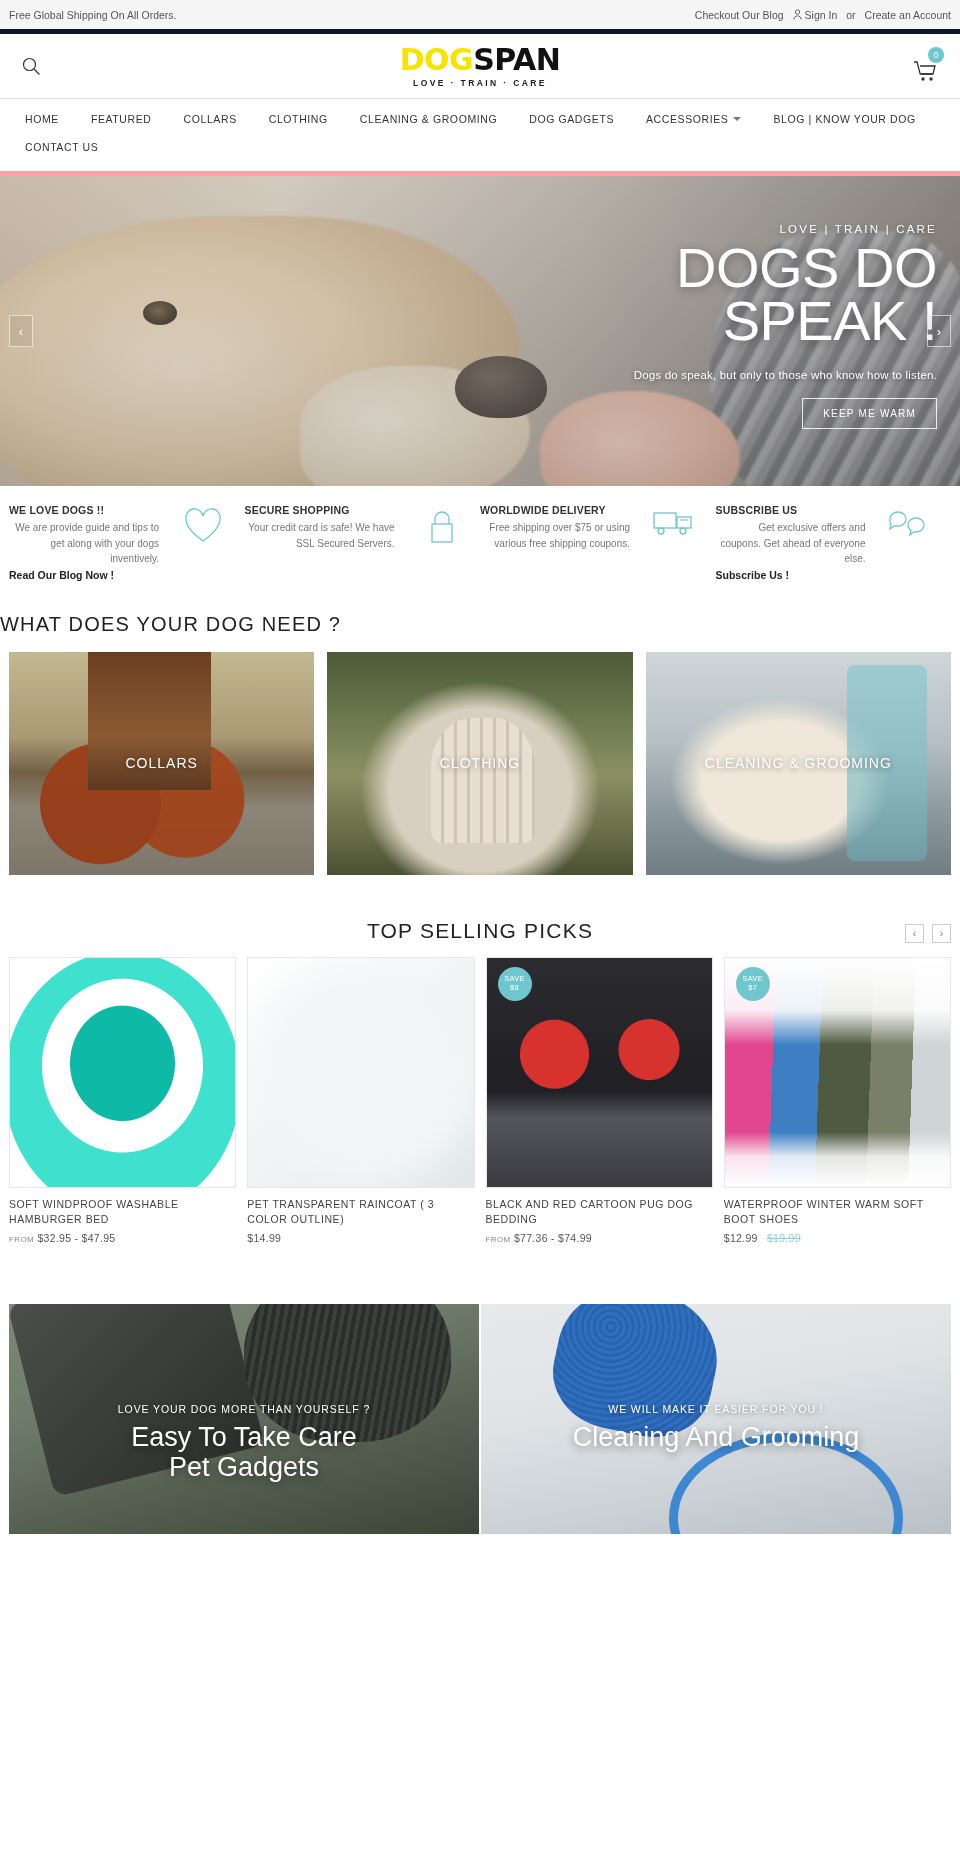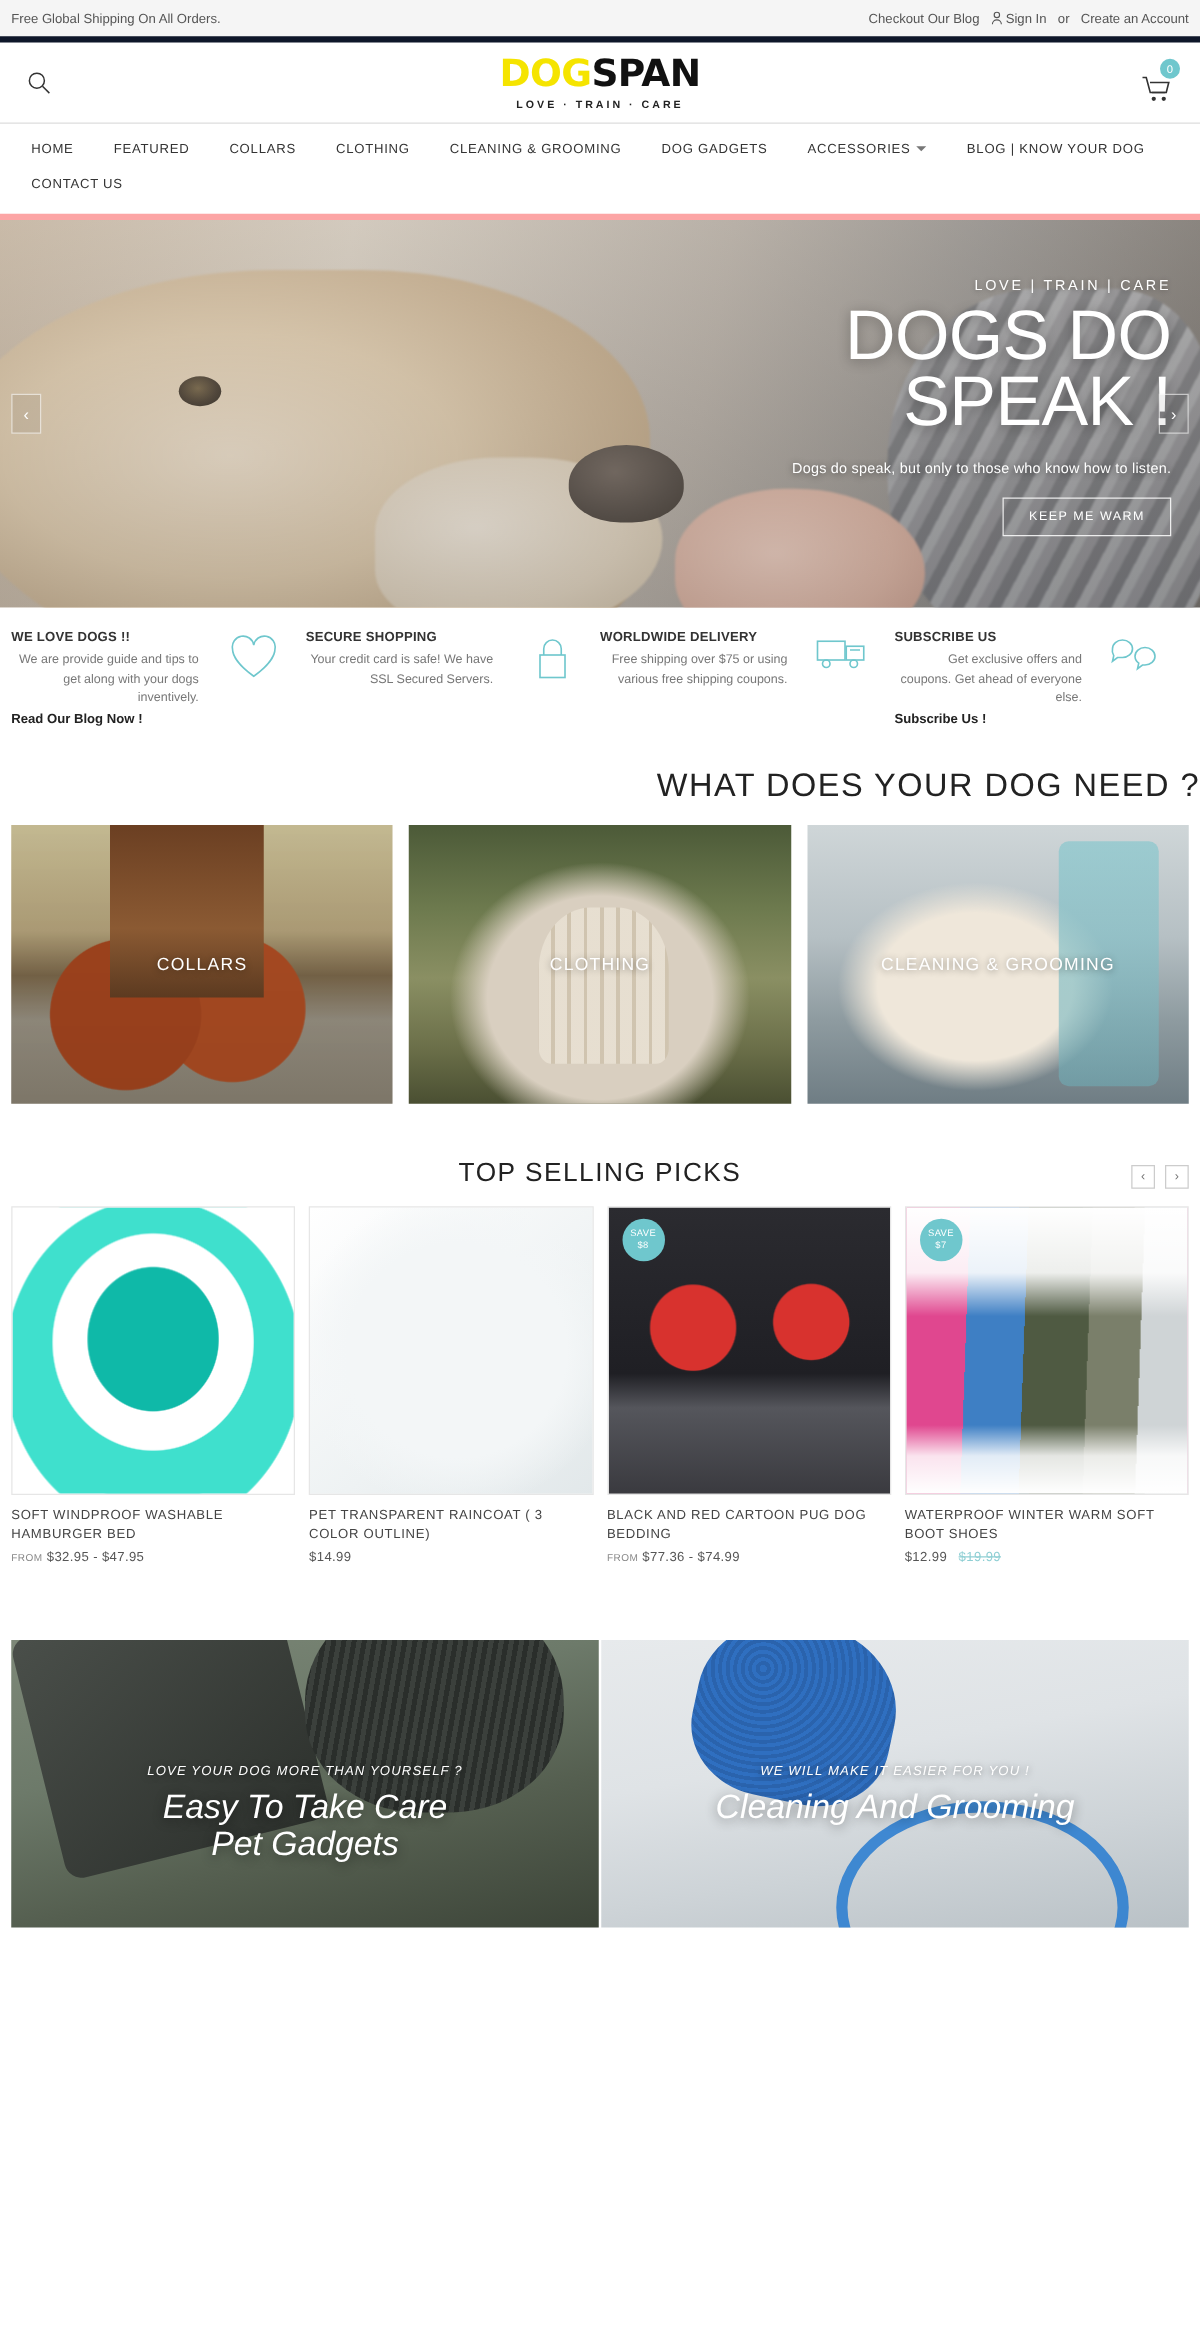--- a/index.html
+++ b/index.html
@@ -137,21 +137,21 @@
   .features { display: flex; padding: 18px 9px 14px 9px; gap: 0; }
   .feature { flex: 1; display: flex; justify-content: space-between; padding-right: 22px; }
   .feature-txt { max-width: 150px; }
   .feature-title { font-size: 10.5px; font-weight: 700; color: #333; margin-bottom: 4px; letter-spacing: .2px; }
   .feature-desc { font-size: 10px; color: #777; line-height: 1.55; text-align: right; }
   .feature-link { font-size: 10.5px; font-weight: 700; color: #222; margin-top: 2px; text-decoration: none; cursor: pointer; display:block; }
   .feature-ico { color: #6fc7cd; flex-shrink: 0; margin-top: 4px; }
 
   
   .section-title {
-    text-align: right; font-size: 26px; font-weight: 400;
+    text-align: left; font-size: 20px; font-weight: 400;
     letter-spacing: 1.2px; color: #222; padding: 18px 0 16px 0;
   }
 
   
   .cats { display: flex; gap: 13px; padding: 0 9px; }
   .cat { flex: 1; height: 223px; position: relative; overflow: hidden; cursor: pointer; }
   .cat-label {
     position: absolute; left: 0; right: 0; top: 50%; transform: translateY(-50%);
     text-align: center; color: #fff; font-size: 14px; letter-spacing: 1px;
     text-shadow: 0 1px 6px rgba(0,0,0,.45);
@@ -233,21 +233,21 @@
   .pimg4::after {
     content:""; position:absolute; left:0; right:0; top:0; height:38%;
     background: linear-gradient(180deg,#fff 0%, rgba(255,255,255,.9) 60%, rgba(255,255,255,0) 100%);
   }
   .pimg4::before {
     content:""; position:absolute; left:0; right:0; bottom:0; height:24%;
     background: linear-gradient(0deg,#fff 0%, rgba(255,255,255,.85) 55%, rgba(255,255,255,0) 100%); z-index:2;
   }
 
   
-  .promos { display: flex; gap: 2px; padding: 60px 9px 0 9px; font-style: italic; }
+  .promos { display: flex; gap: 2px; padding: 60px 9px 0 9px; }
   .promo { flex: 1; height: 230px; position: relative; overflow: hidden; cursor: pointer; }
   .promo1 { background: linear-gradient(165deg,#7d8878 0%, #6d7a6a 35%, #555f50 65%, #3c4438 100%); }
   .promo1::before {
     content:""; position:absolute; left:4%; top:-12%; width:46%; height:86%;
     background: linear-gradient(150deg,#4a4f4a,#2c302c);
     border-radius: 14px; transform: rotate(-14deg);
   }
   .promo1::after {
     content:""; position:absolute; right:6%; top:-18%; width:44%; height:78%;
     background: repeating-linear-gradient(100deg,#3b403c 0 4px,#2a2e2b 4px 8px);

